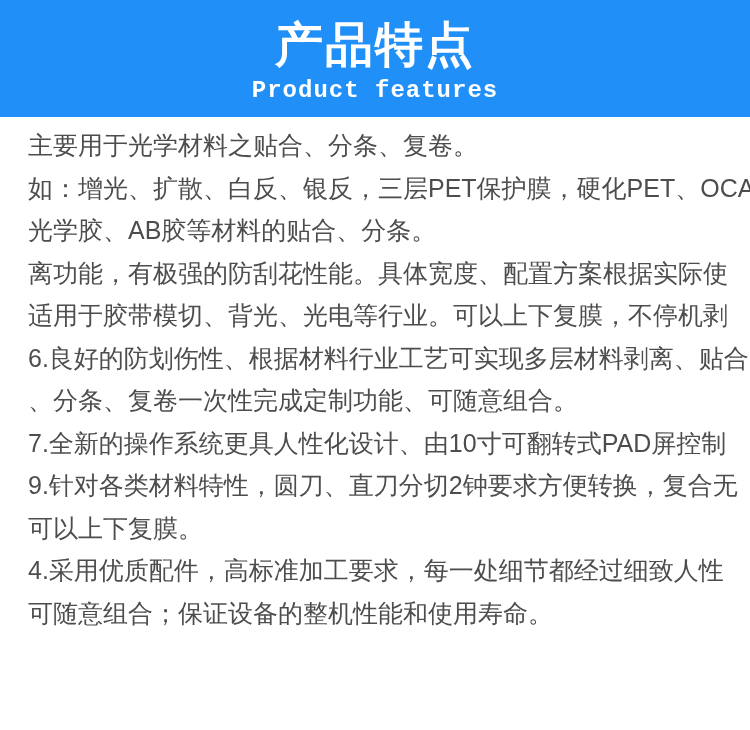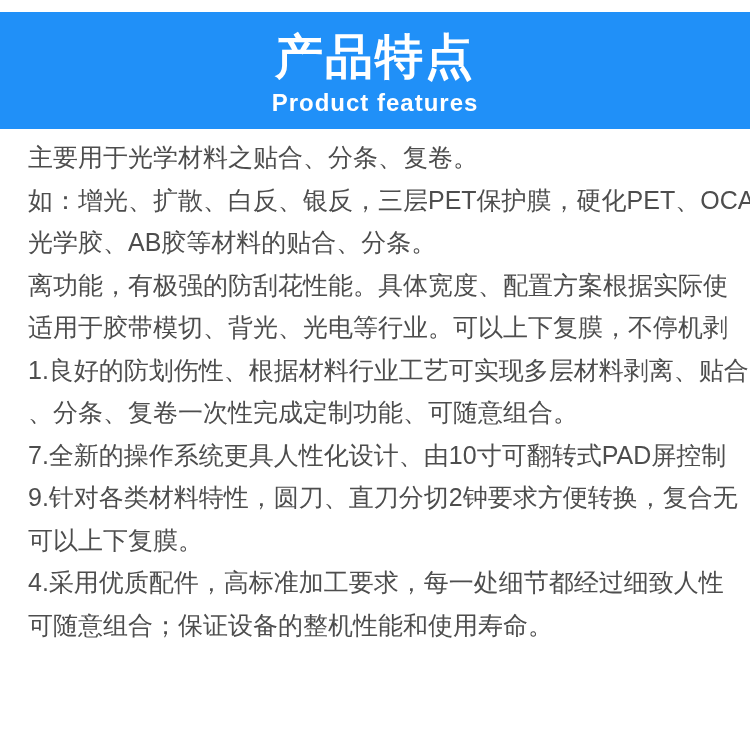--- a/index.html
+++ b/index.html
@@ -18,35 +18,35 @@
   .banner {
     width: 750px;
     height: 117px;
     background: #2090f8;
     color: #ffffff;
     display: flex;
     flex-direction: column;
     align-items: center;
     justify-content: center;
     text-align: center;
-    margin-top: 12px;
   }
   .banner .title-cn {
     font-size: 48px;
     font-weight: bold;
     line-height: 1;
     letter-spacing: 2px;
     margin: 6px 0 0 0;
   }
   .banner .title-en {
     font-size: 24px;
     font-weight: bold;
     line-height: 1;
     letter-spacing: 1px;
     margin-top: 10px;
+    font-family: Liberation Mono, monospace;
   }
   .content {
     padding: 7px 8px 0 28px;
     font-size: 25px;
     color: #4d4d4d;
   }
   .content p {
     margin: 0;
     padding: 0;
   }
@@ -76,21 +76,21 @@
       <span class="line">如：增光、扩散、白反、银反，三层PET保护膜，硬化PET、OCA</span>
       <span class="line">光学胶、AB胶等材料的贴合、分条。</span>
     </p>
 
     <p>
       <span class="line">离功能，有极强的防刮花性能。具体宽度、配置方案根据实际使</span>
       <span class="line">适用于胶带模切、背光、光电等行业。可以上下复膜，不停机剥</span>
     </p>
 
     <p>
-      <span class="line">1.良好的防划伤性、根据材料行业工艺可实现多层材料剥离、贴合</span>
+      <span class="line">6.良好的防划伤性、根据材料行业工艺可实现多层材料剥离、贴合</span>
       <span class="line">、分条、复卷一次性完成定制功能、可随意组合。</span>
     </p>
 
     <p>
       <span class="line">7.全新的操作系统更具人性化设计、由10寸可翻转式PAD屏控制</span>
     </p>
 
     <p>
       <span class="line">9.针对各类材料特性，圆刀、直刀分切2钟要求方便转换，复合无</span>
       <span class="line">可以上下复膜。</span>

